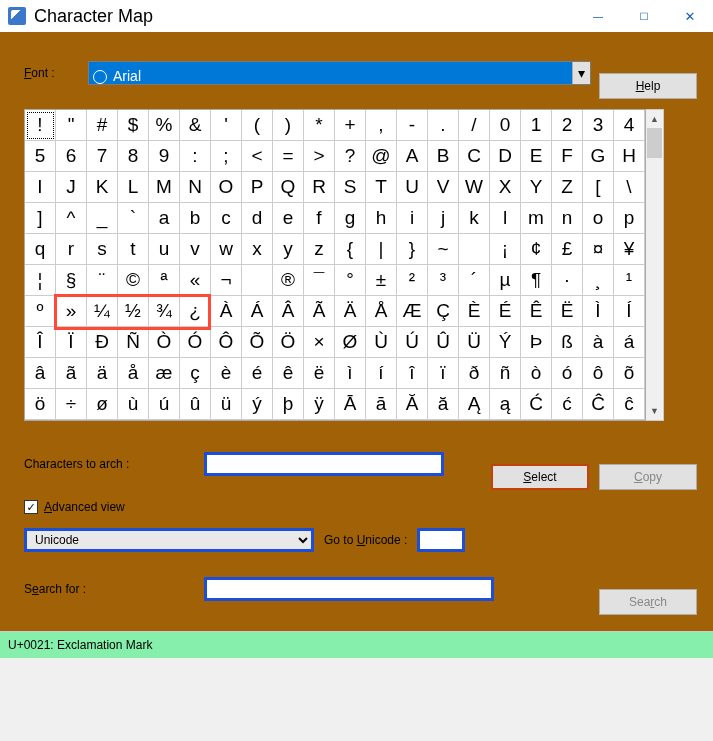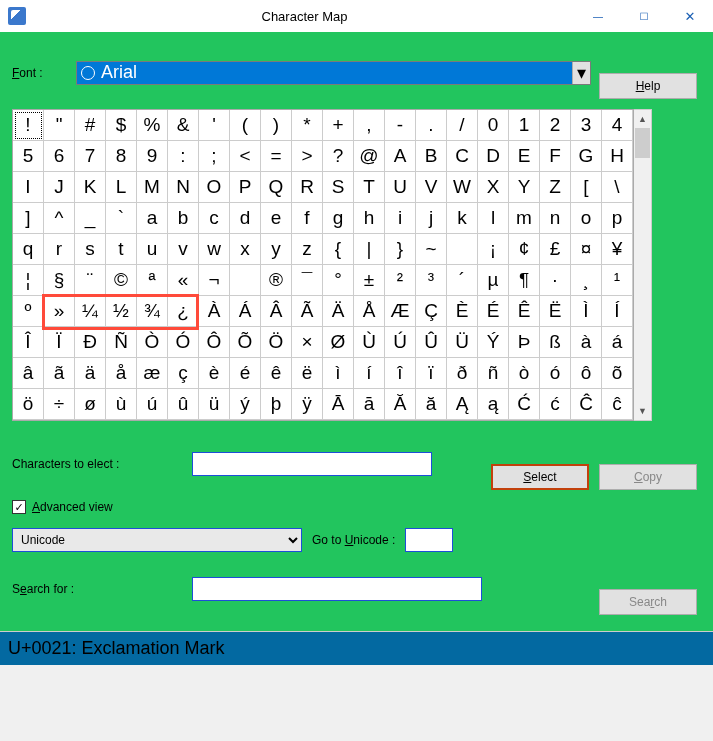--- a/index.html
+++ b/index.html
@@ -29,54 +29,53 @@
   }
   .titlebar .appicon::after{
     content:"";
     position:absolute;
     inset:3px;
     background:linear-gradient(135deg,#fff 0 40%, transparent 40%);
     border-radius:2px;
   }
   .titlebar .title {
     flex: 1;
-    font-size: 13px;
-    text-align: center;
+    font-size: 18px;
   }
   .winbtn {
     width: 46px; height: 32px;
     display:flex;align-items:center;justify-content:center;
     color:#1a5fb4;
     font-family: "Segoe MDL2 Assets","Segoe UI Symbol",sans-serif;
     font-size: 10px;
   }
   .winbtn.close{ font-size:13px;}
   .content {
-    background: #22c55e;
-    padding: 14px 16px 6px 12px;
+    background: #a16207;
+    padding: 14px 16px 6px 24px;
   }
   .row {
     display:flex;
     align-items:center;
     margin-bottom: 10px;
     gap: 8px;
   }
   .lbl { min-width: 56px; }
   .underline { text-decoration: underline; }
   .font-select {
     flex:1;
     height:24px;
     display:flex;
-    align-items:center;
+    align-items:flex-end;
     background:#0078d7;
     color:#fff;
     border:1px solid #7a7a7a;
     padding:0 4px;
     position:relative;
-    font-size:18px;
+    font-size:14px;
   }
   .font-select .dd {
     width:18px;height:100%;
     background:#e1e1e1;
     position:absolute;right:0;top:0;
     display:flex;align-items:center;justify-content:center;
     color:#000;
     border-left:1px solid #adadad;
   }
   .font-select .ficon{
@@ -134,42 +133,42 @@
   .thumb{
     position:absolute;top:18px;left:1px;right:1px;height:30px;background:#cdcdcd;
   }
   .highlight{
     position:absolute;
     border:3px solid #ff4a3a;
     pointer-events:none;
   }
   input.txt, select.sl{
     height:24px;
-    border:1px solid #1d4ed8;
+    border:3px solid #1d4ed8;
     background:#fff;
     font-family:inherit;font-size:12px;
     padding:0 4px;
   }
   select.sl{ background:#e9e9e9;}
   .chk{
     display:flex;align-items:center;gap:6px;margin:8px 0 14px 0;
   }
   .chkbox{
     width:14px;height:14px;border:1px solid #333;background:#fff;
     display:flex;align-items:center;justify-content:center;font-size:11px;line-height:1;
   }
   .formrow{
     display:flex;align-items:center;margin-bottom:10px;gap:10px;
   }
   .formrow .flabel{ width:170px; }
   .status{
     border-top:1px solid #ccc;
     padding:6px 8px 6px 8px;
-    font-size:18px;
-    background:#0369a1;
+    font-size:12px;
+    background:#86efac;
   }
 </style>
 </head>
 <body>
 
 <div class="titlebar">
   <span class="appicon"></span>
   <span class="title">Character Map</span>
   <div class="winbtn">—</div>
   <div class="winbtn">☐</div>
@@ -393,21 +392,21 @@
         <div class="highlight" style="left: 29px; top: 184px; width: 157px; height: 36px;"></div>
       </div>
     <div class="scrollbar">
       <div class="sbbtn">▲</div>
       <div class="thumb"></div>
       <div class="sbbtn" style="position:absolute;bottom:0;">▼</div>
     </div>
   </div>
 
   <div class="formrow">
-    <span class="flabel">Characters to elect :</span>
+    <span class="flabel">Characters to arch :</span>
     <input class="txt" style="width: 240px;" value="">
     <div style="flex:1"></div>
     <button class="win primary"><span class="underline">S</span>elect</button>
     <button class="win" disabled=""><span class="underline">C</span>opy</button>
   </div>
 
   <div class="chk">
     <span class="chkbox">✓</span>
     <span><span class="underline">A</span>dvanced view</span>
   </div>

